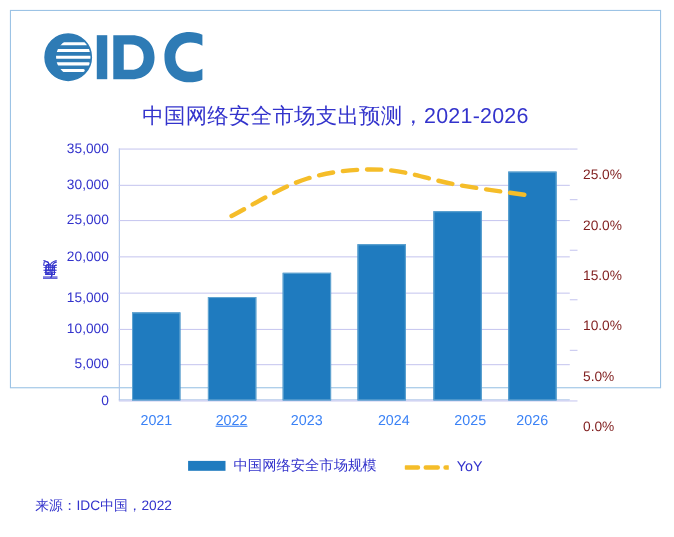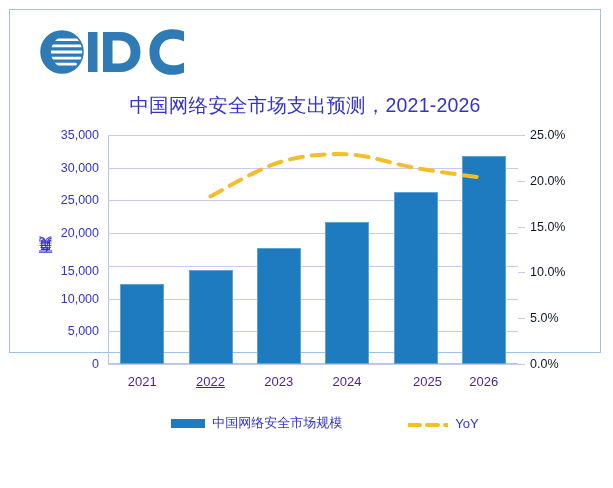--- a/index.html
+++ b/index.html
@@ -65,34 +65,35 @@
     transform:translateY(-50%);
     font-size:12.5px;
     color:#3333CC;
     white-space:nowrap;
   }
   .y2tick{
     position:absolute;
     left:calc(100% + 12px);
     transform:translateY(-50%);
     font-size:12.5px;
-    color:#0f172a;
-    white-space:nowrap;
+    color:#7f1d1d;
+    white-space:nowrap;
+    margin-top:24px;
   }
   .tickmark{
     position:absolute;
     width:7px;height:1px;background:#C9C9F0;
     left:100%;
   }
   .xtick{
     position:absolute;
     top:calc(100% + 10px);
     transform:translateX(-50%);
     font-size:13px;
-    color:#4c1d95;
+    color:#3b82f6;
     white-space:nowrap;
   }
   
   #y-axis-title{
     position:absolute;
     left:26px;top:250px;
     font-size:14px;color:#3333CC;
     writing-mode:vertical-rl;
     transform:rotate(180deg);
     letter-spacing:1px;
@@ -117,21 +118,21 @@
   #legend{
     position:absolute;
     left:0;right:0;top:404px;
     display:flex;
     justify-content:center;
     align-items:center;
     gap:26px;
     font-size:13px;
     color:#3333CC;
   }
-  .legend-item{display:flex;align-items:center;gap:7px;margin-left:40px;}
+  .legend-item{display:flex;align-items:center;gap:7px;}
   .legend-swatch-bar{
     width:34px;height:9px;background:#1F7BBF;display:block;
   }
   .legend-swatch-line{
     width:40px;height:10px;display:block;
   }
   
   #source{
     position:absolute;
     left:22px;top:442px;
@@ -215,35 +216,36 @@
         <div class="bar" title="2025: 26,300" style="left: 285.5px; width: 44px; height: 172.077px; background: rgb(31, 123, 191);"></div>
         <div class="bar" title="2026: 31,800" style="left: 353.833px; width: 44px; height: 208.063px; background: rgb(31, 123, 191);"></div>
       </div>
     <svg id="line-layer" preserveAspectRatio="none" viewBox="0 0 410 229" width="410" height="229">
         <path d="M 102.50 61.37 C 113.89 55.72, 148.06 34.50, 170.83 27.48 C 193.61 20.46, 216.39 18.32, 239.17 19.24 C 261.94 20.15, 284.72 29.01, 307.50 32.98 C 330.28 36.95, 364.44 41.37, 375.83 43.05" fill="none" stroke="#F5BD29" stroke-width="4" stroke-dasharray="13 9" stroke-linecap="round"></path>
       </svg>
     <div id="xtick-layer">
         <div class="xtick" style="left: 34.1667px;">2021</div>
         <div class="xtick" style="left: 102.5px; text-decoration: underline;">2022</div>
         <div class="xtick" style="left: 170.833px;">2023</div>
-        <div class="xtick" style="left: 239px;">2024</div>
+        <div class="xtick" style="left: 250px;">2024</div>
         <div class="xtick" style="left: 307.5px; margin-left: 12px;">2025</div>
         <div class="xtick" style="left: 375.833px;">2026</div>
       </div>
   </div>
 
   <div id="legend">
     <div class="legend-item">
       <span class="legend-swatch-bar"></span>
       <span>中国网络安全市场规模</span>
     </div>
     <div class="legend-item">
       <span class="legend-swatch-line">
         <svg width="40" height="10" viewBox="0 0 40 10">
           <line x1="1" y1="5" x2="39" y2="5" stroke="#F5BD29" stroke-width="4" stroke-dasharray="11 7" stroke-linecap="round"></line>
         </svg>
       </span>
       <span>YoY</span>
     </div>
   </div>
 
+  <div id="source">来源：IDC中国，2022</div>
 
 </div>
 
 </body></html>

